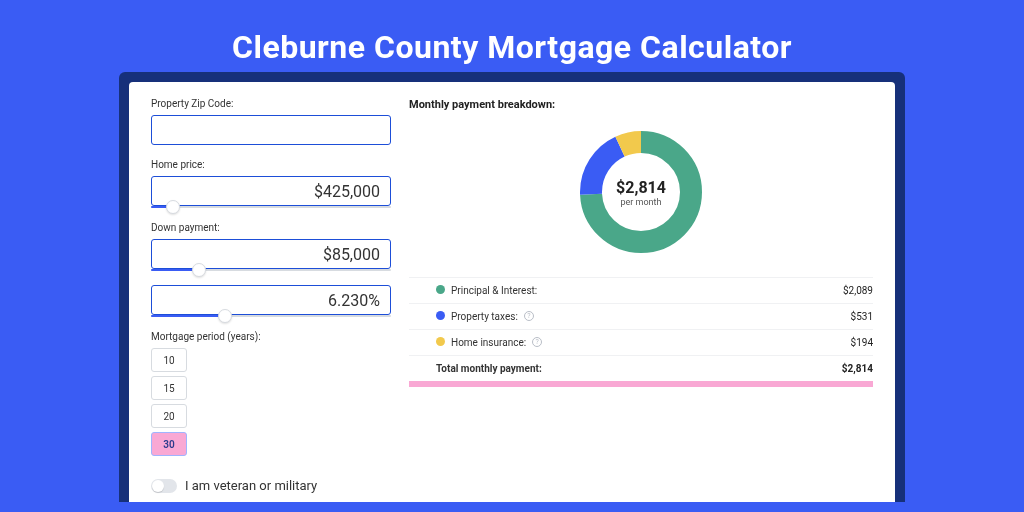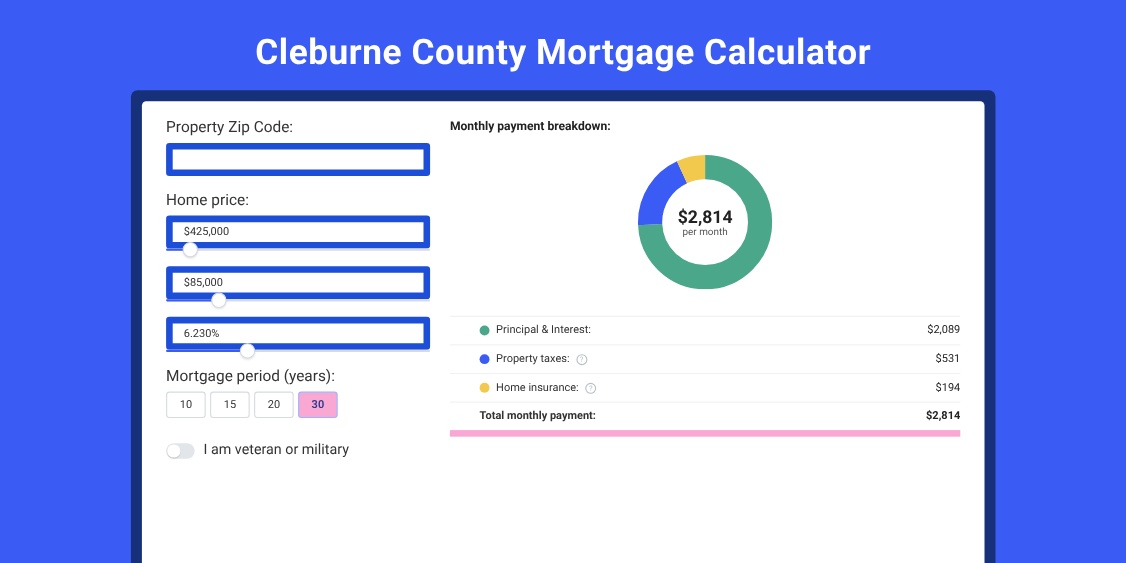--- a/index.html
+++ b/index.html
@@ -1,47 +1,47 @@
 <!DOCTYPE html>
 <html><head>
 <meta charset="utf-8">
 <style>
   * { box-sizing: border-box; margin: 0; padding: 0; font-family: -apple-system, BlinkMacSystemFont, "Segoe UI", Roboto, Helvetica, Arial, sans-serif; }
   body { width: 1024px; height: 512px; background: #3a5cf4; overflow: hidden; }
-  .page-title { color: #fff; font-size: 32px; font-weight: 700; text-align: center; padding: 28px 0 16px; letter-spacing: .5px; border-radius: 21px; }
+  .page-title { color: #fff; font-size: 32px; font-weight: 700; text-align: center; padding: 28px 0 6px; letter-spacing: .5px; border-radius: 21px; }
   .outer-card { width: 786px; margin: 0 auto; background: #16307a; border-radius: 6px 6px 0 0; padding: 10px 10px 0; }
   .inner-card { background: #fff; border-radius: 4px 4px 0 0; display: flex; gap: 18px; padding: 16px 22px 0 22px; height: 420px; }
   .left { width: 240px; flex-shrink: 0; }
   .right { flex: 1; display: flex; flex-direction: column; gap: 10px; }
   .fld { margin-bottom: 14px; position: relative; }
-  .lbl { font-size: 14px; color: #333; margin-bottom: 6px; display: block; }
-  .inp { width: 100%; height: 30px; border: 6px solid #1d4ed8; border-radius: 3px; padding: 0 10px; font-size: 10px; color: #333; }
+  .lbl { font-size: 10px; color: #333; margin-bottom: 6px; display: block; }
+  .inp { width: 100%; height: 30px; border: 1px solid #1d4ed8; border-radius: 3px; padding: 0 10px; font-size: 16px; color: #333; text-align: right; }
   .split { display: flex; gap: 8px; }
   .split .inp:first-child { flex: 2; }
   .split .inp:last-child { flex: 1; }
   .slider-track { height: 2px; background: #d7dbe0; border-radius: 1px; margin-top: 0; position: relative; }
   .slider-fill { height: 2px; background: #3a5cf4; border-radius: 1px; position: absolute; left: 0; top: 0; }
   .slider-thumb { width: 14px; height: 14px; background: #fff; border: 1px solid #d7dbe0; border-radius: 50%; position: absolute; top: -6px; box-shadow: 0 1px 2px rgba(0,0,0,.12); }
-  .period-row { display: flex; gap: 4px; }
+  .period-row { display: flex; gap: 4px; flex-direction: column; }
   .period-btn { width: 36px; height: 24px; border: 1px solid #d7dbe0; background: #fff; border-radius: 3px; font-size: 10px; color: #333; cursor: pointer; }
   .period-btn.active { background: #f9a8d4; border-color: #9fb4ff; color: #2a3a8c; font-weight: 600; }
   .tog-row { display: flex; align-items: center; gap: 8px; margin-top: 14px; }
   .tog { width: 26px; height: 14px; background: #e2e5ea; border-radius: 7px; position: relative; cursor: pointer; }
   .tog::after { content: ""; position: absolute; width: 12px; height: 12px; background: #fff; border-radius: 50%; top: 1px; left: 1px; box-shadow: 0 1px 1px rgba(0,0,0,.15);}
   .tog-lbl { font-size: 13px; color: #333; }
   .sec-title { font-size: 11px; font-weight: 700; color: #222; }
   .donut-wrap { display: flex; justify-content: center; padding: 10px 0 14px; }
   .donut { position: relative; width: 122px; height: 122px; }
   .donut svg { transform: rotate(-90deg); }
   .donut-center { position: absolute; inset: 22px; display: flex; flex-direction: column; align-items: center; justify-content: center; }
   .donut-val { font-size: 16px; font-weight: 700; color: #222; }
   .donut-sub { font-size: 9px; color: #555; }
   .line { display: flex; align-items: center; justify-content: space-between; padding: 7px 0; border-top: 1px solid #f0f1f3; font-size: 10px; }
   .line:last-of-type { border-bottom: 6px solid #f9a8d4; }
-  .line-left { display: flex; align-items: center; gap: 6px; color: #333; padding-left: 27px; }
+  .line-left { display: flex; align-items: flex-start; gap: 6px; color: #333; padding-left: 27px; }
   .dot { width: 9px; height: 9px; border-radius: 50%; }
   .dot.g { background: #4aa789; }
   .dot.b { background: #3a5cf4; }
   .dot.y { background: #f2c94c; }
   .info-icon { width: 10px; height: 10px; border: 1px solid #b9bec7; color: #b9bec7; border-radius: 50%; display: inline-flex; align-items: center; justify-content: center; font-size: 7px; }
   .line-val { color: #222; }
   .line.total .line-left, .line.total .line-val { font-weight: 700; }
   .amort { border-top: 1px solid #f0f1f3; padding-top: 10px; }
   .amort-title { font-size: 11px; font-weight: 700; color: #222; margin-bottom: 8px; }
   .amort-body { font-size: 9px; color: #444; line-height: 1.45; }
@@ -64,20 +64,21 @@
       <div class="fld">
         <label class="lbl">Home price:</label>
         <input class="inp" type="text" value="$425,000" style="">
         <div class="slider-track">
           <div class="slider-fill" style="width:9%"></div>
           <div class="slider-thumb" style="left:calc(9% - 7px)"></div>
         </div>
       </div>
 
       <div class="fld">
+        <label class="lbl">Down payment:</label>
         <div class="split">
           <input class="inp" type="text" value="$85,000" style="">
         </div>
         <div class="slider-track">
           <div class="slider-fill" style="width:20%"></div>
           <div class="slider-thumb" style="left:calc(20% - 7px)"></div>
         </div>
       </div>
 
       <div class="fld">

